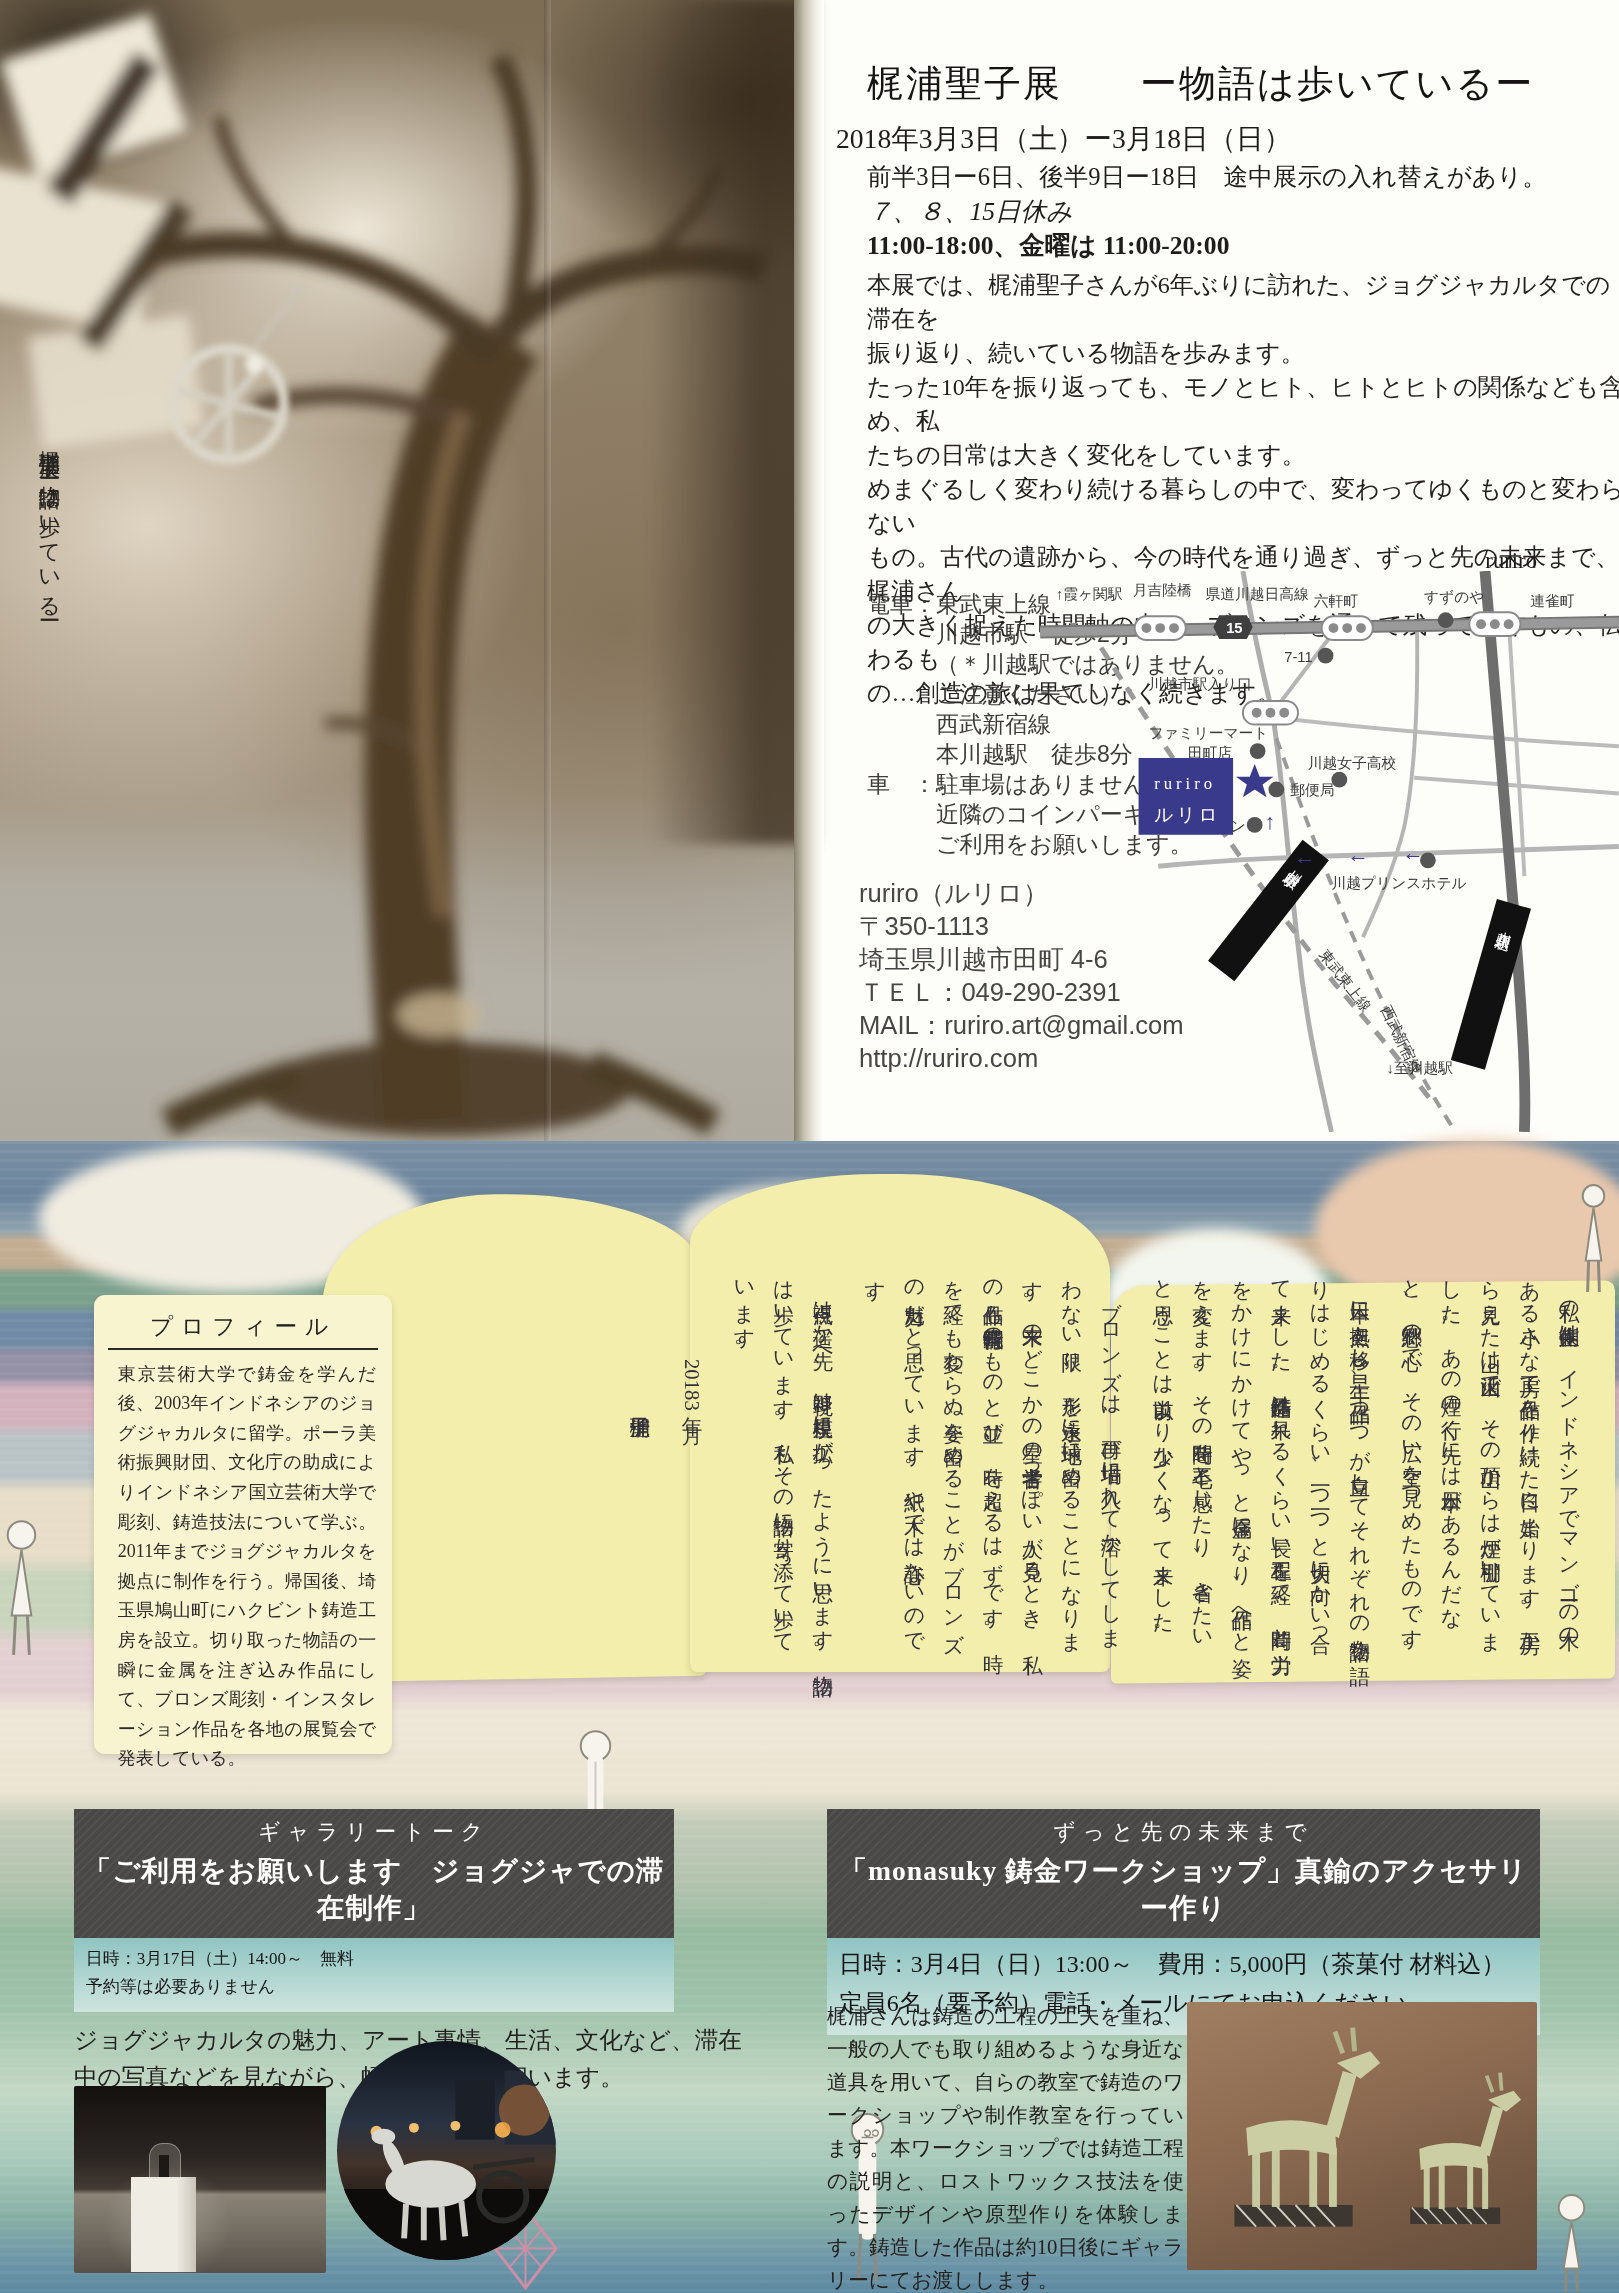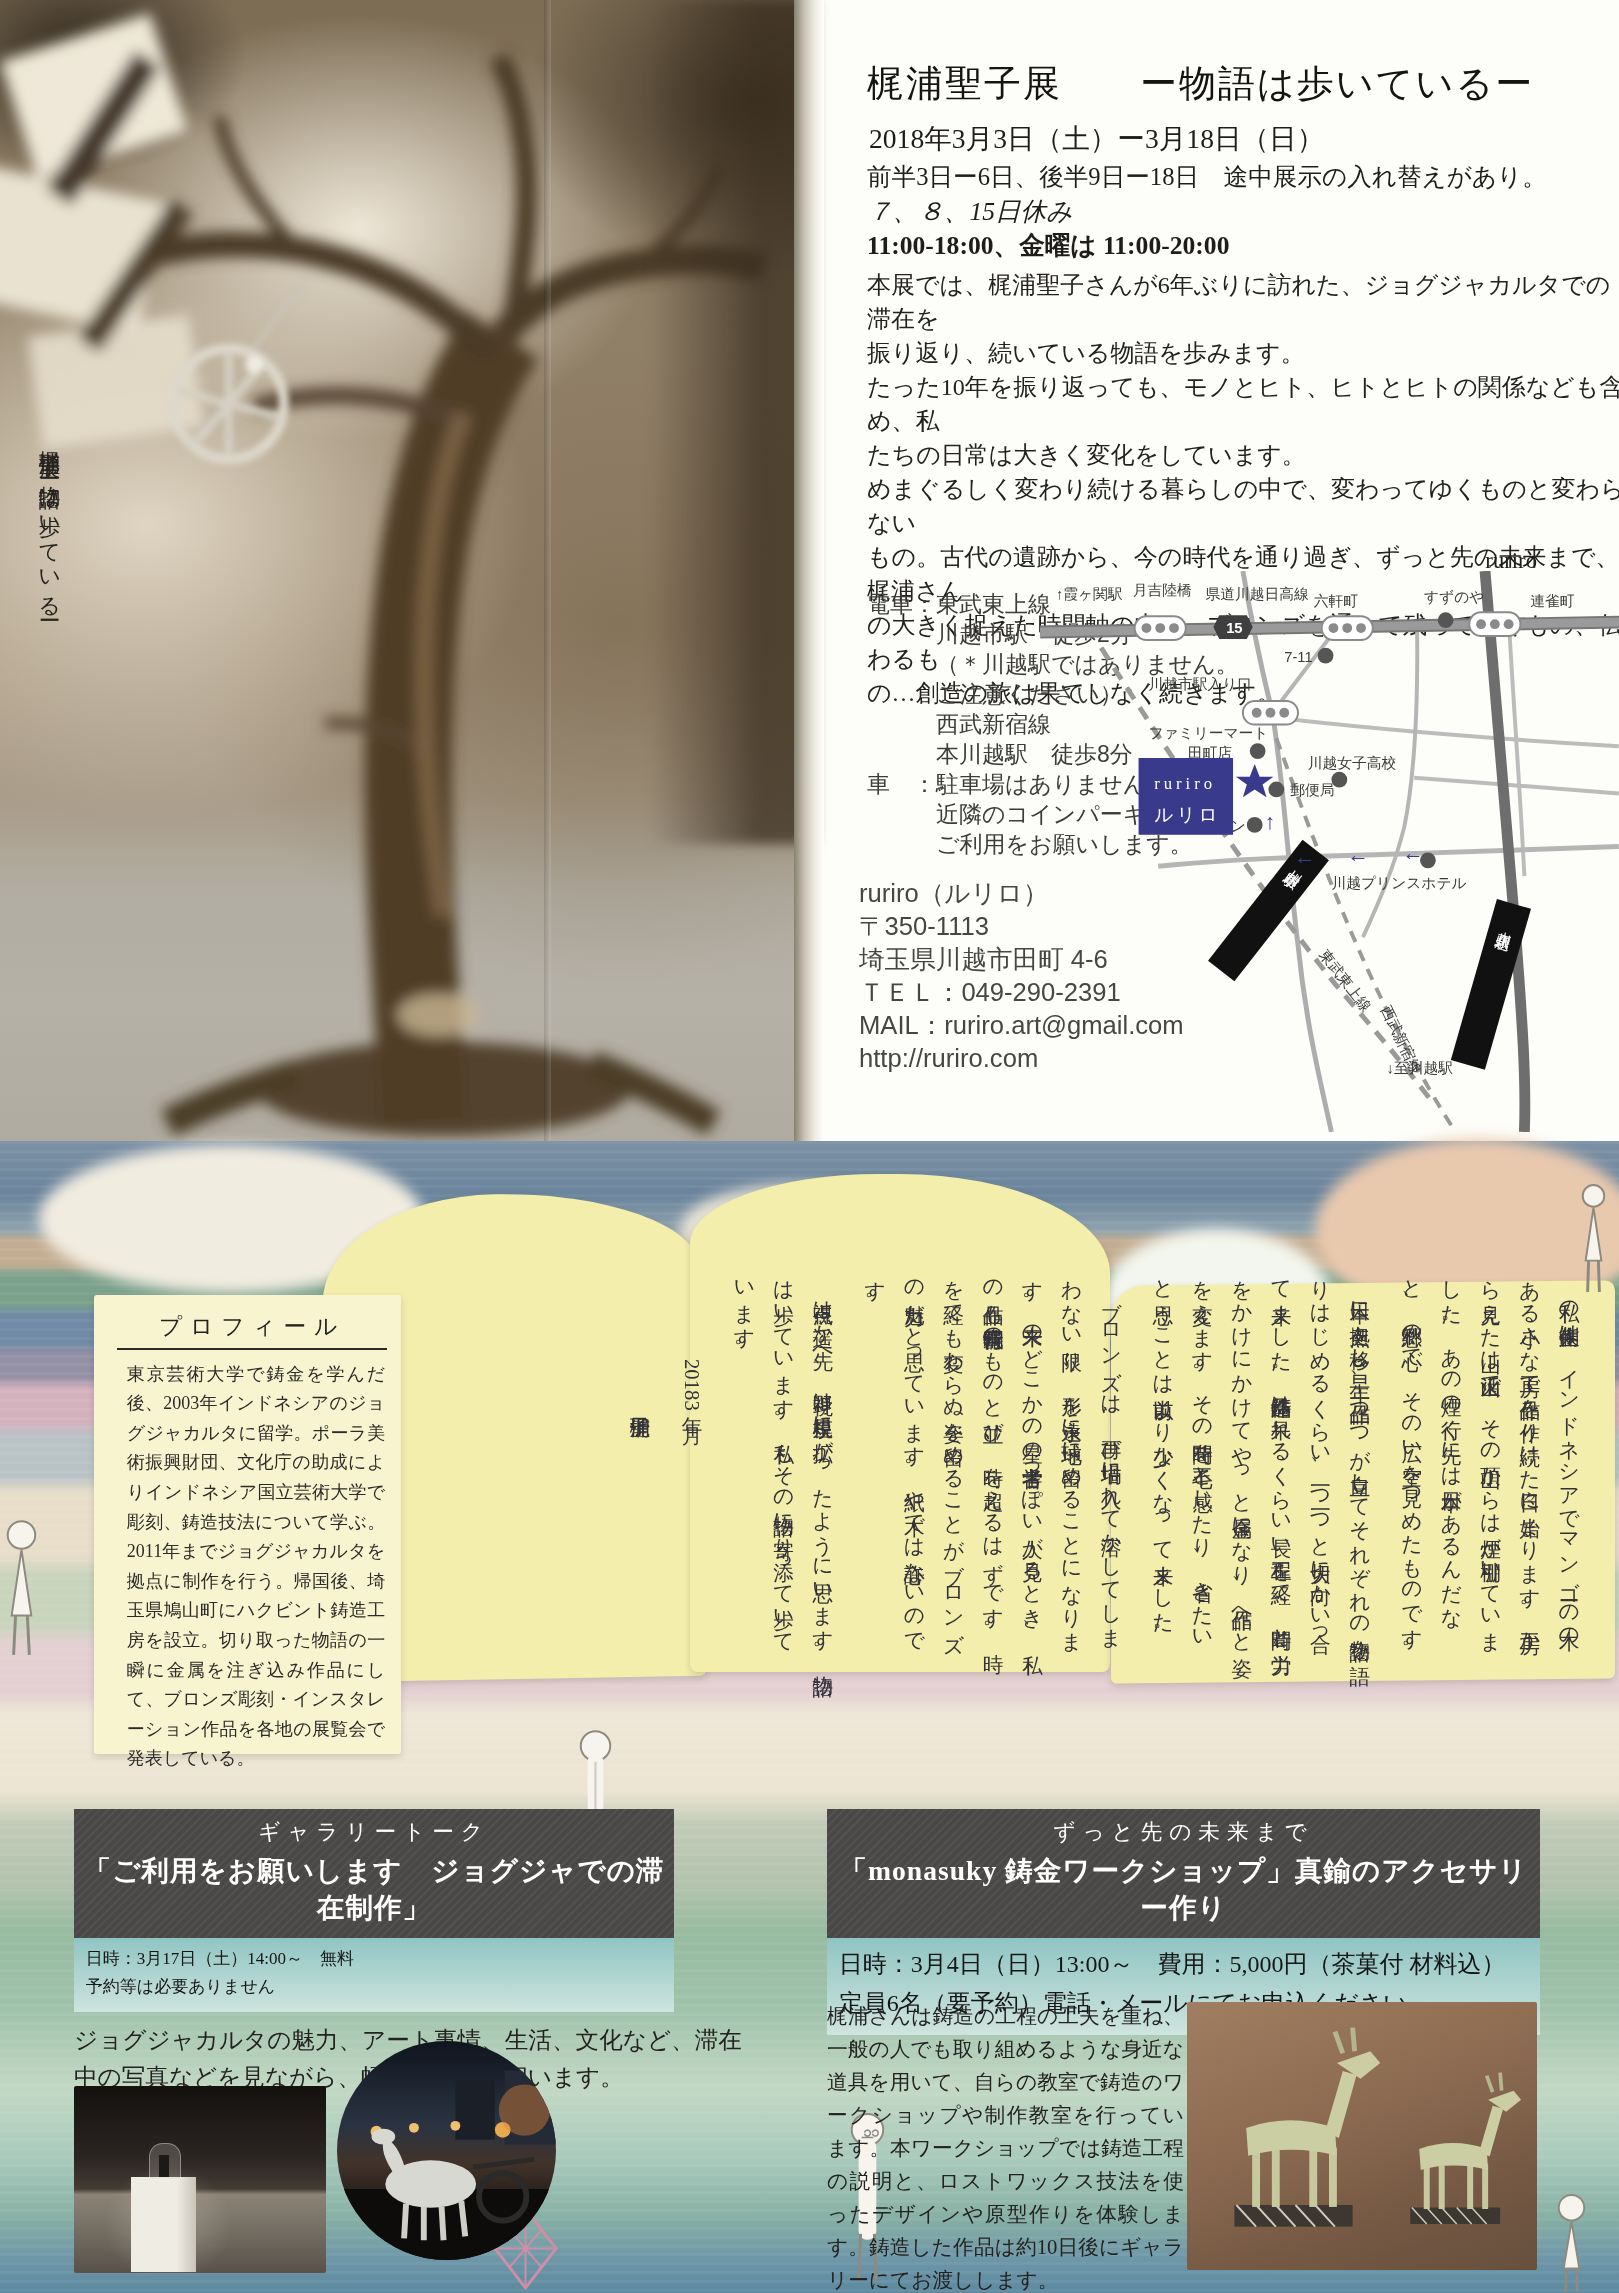--- a/index.html
+++ b/index.html
@@ -27,21 +27,21 @@
   .fold-line{left:544px;top:0;width:6.9px;height:1141px;
     background:linear-gradient(90deg,rgba(0,0,0,.12),rgba(255,255,255,.14));}
   .page-tear{left:794px;top:0;width:29.6px;height:1141px;
     background:linear-gradient(90deg,#87816f 0%,#c9c3b4 35%,#efece3 70%,#ffffff 100%);}
   .spine-title{
     left:35px;top:433px;writing-mode:vertical-rl;font-size:21.7px;letter-spacing:2px;
     color:#262420;line-height:1.25;
   }
   
   .t-title{left:867px;top:59px;font-size:37px;letter-spacing:2px;color:#151413;}
-  .t-range{left:869px;top:120px;font-size:27.6px;}
+  .t-range{left:836px;top:120px;font-size:27.6px;}
   .t-halves{left:867px;top:160px;font-size:24.6px;}
   .t-closed{left:867px;top:194px;font-size:25.6px;font-style:italic;}
   .t-hours{left:867px;top:228px;font-size:25.6px;font-weight:700;}
   .t-intro{left:867px;top:268px;width:759px;font-size:24px;line-height:34px;white-space:pre-line;color:#242220;}
   .t-introsig{left:867px;top:548px;width:670px;text-align:right;font-size:22.7px;}
   .t-access{left:867px;top:589px;font-size:23px;line-height:30px;white-space:pre-line;
     font-family:"Liberation Sans","DejaVu Sans",sans-serif;color:#3d3c3a;}
   .t-contact{left:859px;top:877px;font-size:25.6px;line-height:33px;white-space:pre-line;
     font-family:"Liberation Sans","DejaVu Sans",sans-serif;color:#474645;}
   
@@ -80,21 +80,21 @@
   .essay{
     left:340px;top:1266px;width:1261px;height:394px;
     writing-mode:vertical-rl;font-size:20.7px;line-height:1.9;color:#33323a;
   }
   .essay p{margin:0 12.8px;}
   .essay p.sig-d{text-indent:4.5em;}
   .essay p.sig-n{text-indent:6.5em;margin-right:3.9px;}
   
   .profile{
     left:94px;top:1295px;width:298px;height:459px;background:#f8f4cf;
-    box-shadow:0 3px 7.9px rgba(60,60,40,.18);border-radius:3px;padding-left:9px;
+    box-shadow:0 3px 7.9px rgba(60,60,40,.18);border-radius:11px;
   }
   .profile h3{margin:15.8px 0 5.9px;text-align:center;font-size:22.7px;font-weight:normal;letter-spacing:7.9px;color:#222;}
   .profile .rule{height:2px;background:#2a2a2a;margin:0 13.8px 9.9px;}
   .profile .ptext{padding:0 15.8px;font-size:18px;line-height:29.6px;text-align:justify;color:#2c2b29;margin-left:8px;}
   
   .ev{position:absolute;}
   .ev .banner{
     background:#4a4846;
     background-image:repeating-linear-gradient(135deg, rgba(255,255,255,.05) 0 2px, rgba(0,0,0,0) 2px 5.9px);
     color:#fff;text-align:center;padding:7.9px 5.9px 11.8px;

